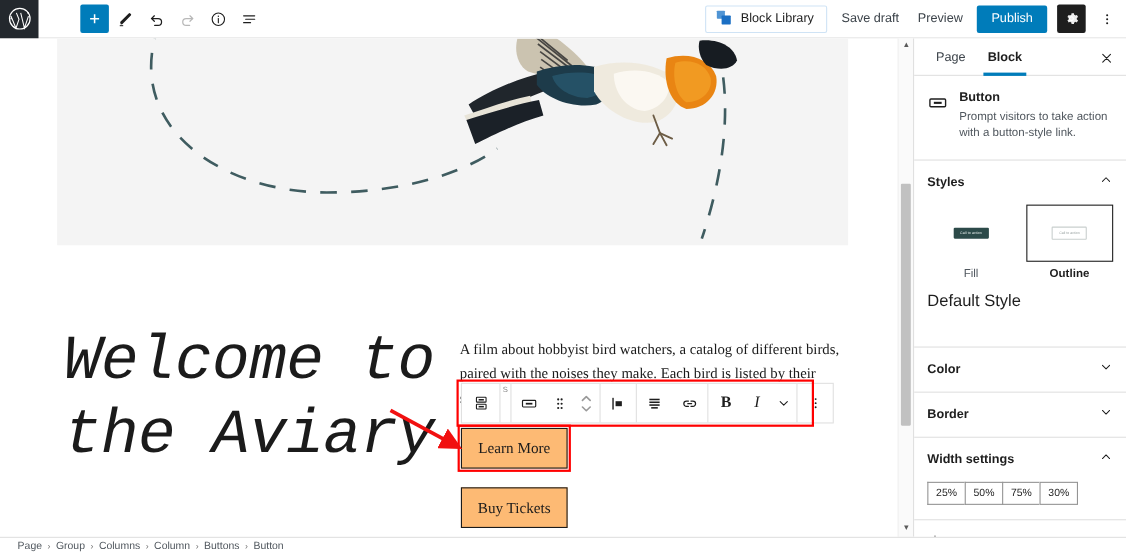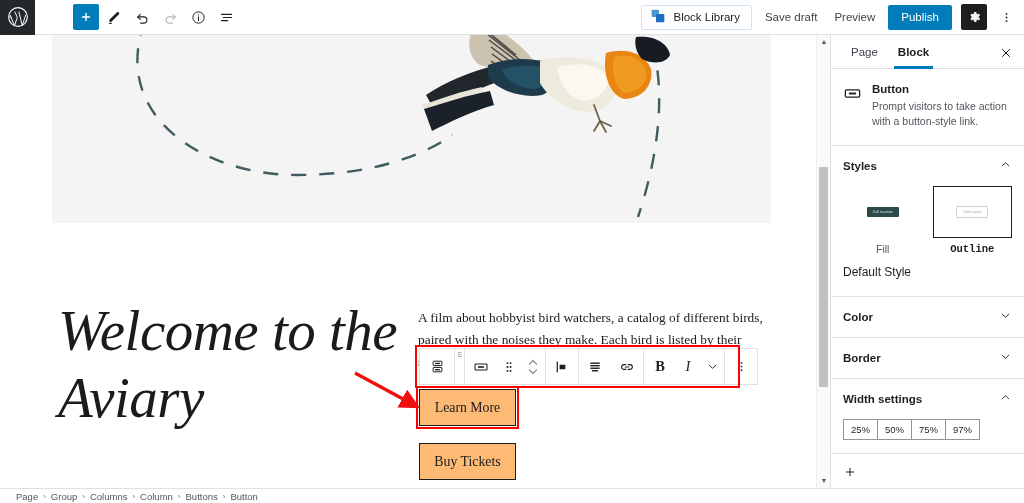--- a/index.html
+++ b/index.html
@@ -66,21 +66,21 @@
     background: #ffffff; overflow: hidden;
   }
   .hero-img {
     position: absolute; left: 52px; top: 0px; width: 719px; height: 188px;
     background: #f4f4f4; overflow: hidden;
   }
   .hero-img svg { position: absolute; left: 0; top: 0; }
 
   .heading {
     position: absolute; left: 58px; top: 262px; width: 340px;
-    font-family: Liberation Serif, serif;
+    font-family: Liberation Mono, monospace;
     font-style: italic; font-weight: 300;
     font-size: 57px; line-height: 1.18; color: #1b1b1b;
     letter-spacing: -0.5px;
   }
   .paragraph {
     position: absolute; left: 418px; top: 272px; width: 362px;
     font-family: "Liberation Serif", serif;
     font-size: 13.4px; line-height: 1.63; color: #1b1b1b;
   }
   .btn-outline {
@@ -187,22 +187,22 @@
   .style-item.selected .style-preview { border: 1.6px solid #1e1e1e; }
   .mini-fill {
     background: #2c4a49; color: #e9f0ef; font-size: 3.2px;
     padding: 3px 6px; border-radius: 1px; letter-spacing: .1px;
   }
   .mini-outline {
     background: #fff; color: #9aa3a2; font-size: 3.2px;
     padding: 3px 6px; border: .6px solid #c9cfce; border-radius: 1px;
   }
   .style-label { font-size: 10.5px; color: #50575e; }
-  .style-item.selected .style-label { color: #1e1e1e; font-weight: 700; font-family: Liberation Mono, monospace; }
-  .field-label { font-size: 12px; color: #1e1e1e; margin: 10px 0 4px; }
+  .style-item.selected .style-label { color: #1e1e1e; font-weight: 700; }
+  .field-label { font-size: 15px; color: #1e1e1e; margin: 10px 0 20px; }
   .select-box {
     width: 100%; height: 24px; border: 1px solid #949494; border-radius: 2px;
     background: #fff; font-size: 11px; color: #1e1e1e;
     display: flex; align-items: center; justify-content: space-between;
     padding: 0 7px; cursor: pointer;
   }
   .width-group { display: flex; }
   .width-btn {
     border: 1px solid #949494; border-right: none; background: #fff;
     font-size: 9.5px; color: #1e1e1e; padding: 4px 7px; cursor: pointer;
@@ -536,21 +536,21 @@
           <svg width="13" height="13" viewBox="0 0 24 24" fill="none" stroke="#1e1e1e" stroke-width="1.7" stroke-linecap="round" stroke-linejoin="round">
             <path d="M6 14.5 L12 8.5 L18 14.5"></path>
           </svg>
         </span>
       </div>
       <div class="sb-panel-body">
         <div class="width-group">
           <button class="width-btn">25%</button>
           <button class="width-btn">50%</button>
           <button class="width-btn">75%</button>
-          <button class="width-btn">97%</button>
+          <button class="width-btn">30%</button>
         </div>
       </div>
     </div>
 
     <div class="sb-panel">
       <div class="sb-panel-head">
 
         <span>
           <svg width="14" height="14" viewBox="0 0 24 24" fill="none" stroke="#1e1e1e" stroke-width="1.7" stroke-linecap="round">
             <path d="M12 5.5v13M5.5 12h13"></path>

